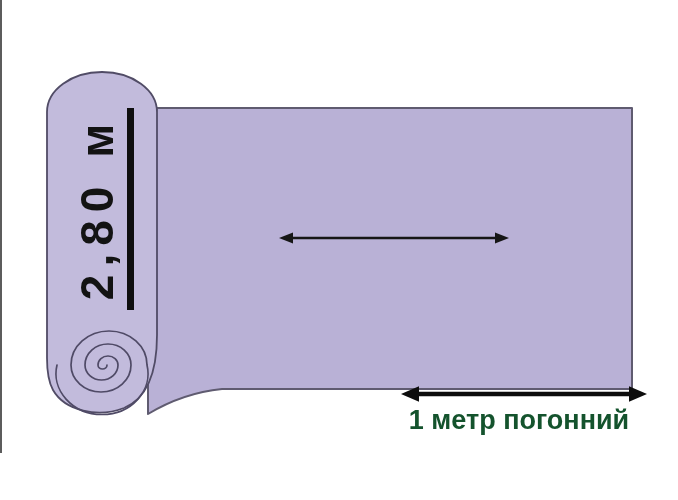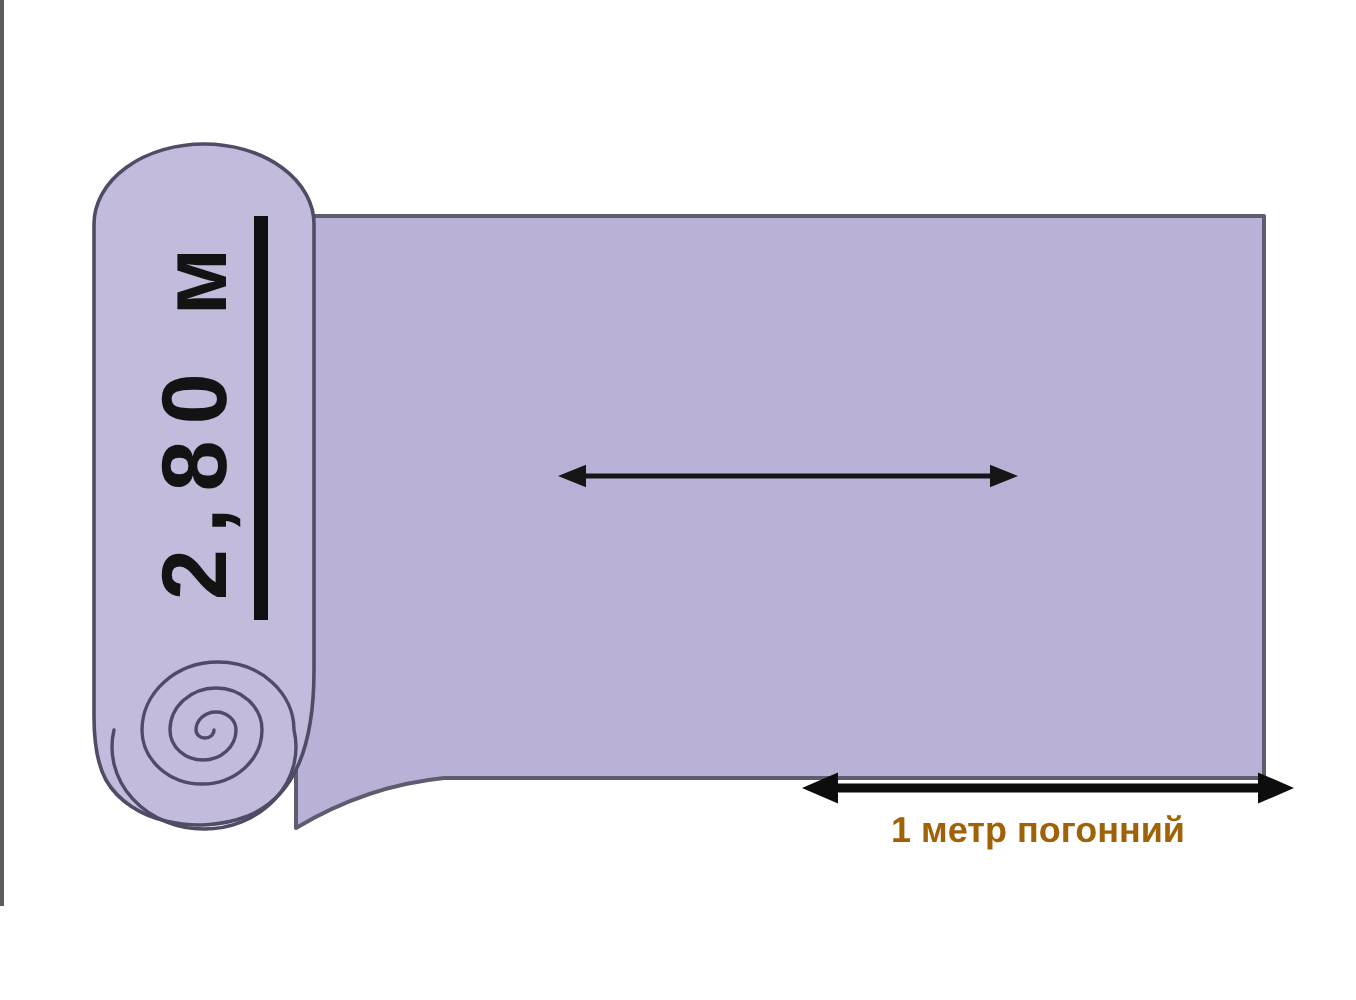--- a/index.html
+++ b/index.html
@@ -24,23 +24,23 @@
     font-weight:700;
     letter-spacing:8px;
     color:#131313;
     line-height:1;
   }
   .linear-meter-label{
     position:absolute;
     left:519px;top:405px;
     transform:translateX(-50%);
     white-space:nowrap;
-    font-size:18px;
+    font-size:27px;
     font-weight:700;
-    color:#a16207;
+    color:#14532d;
     line-height:1.15;
   }
 </style>
 </head>
 <body>
 
 <div class="canvas">
 
   <div class="frame-line"></div>
 

